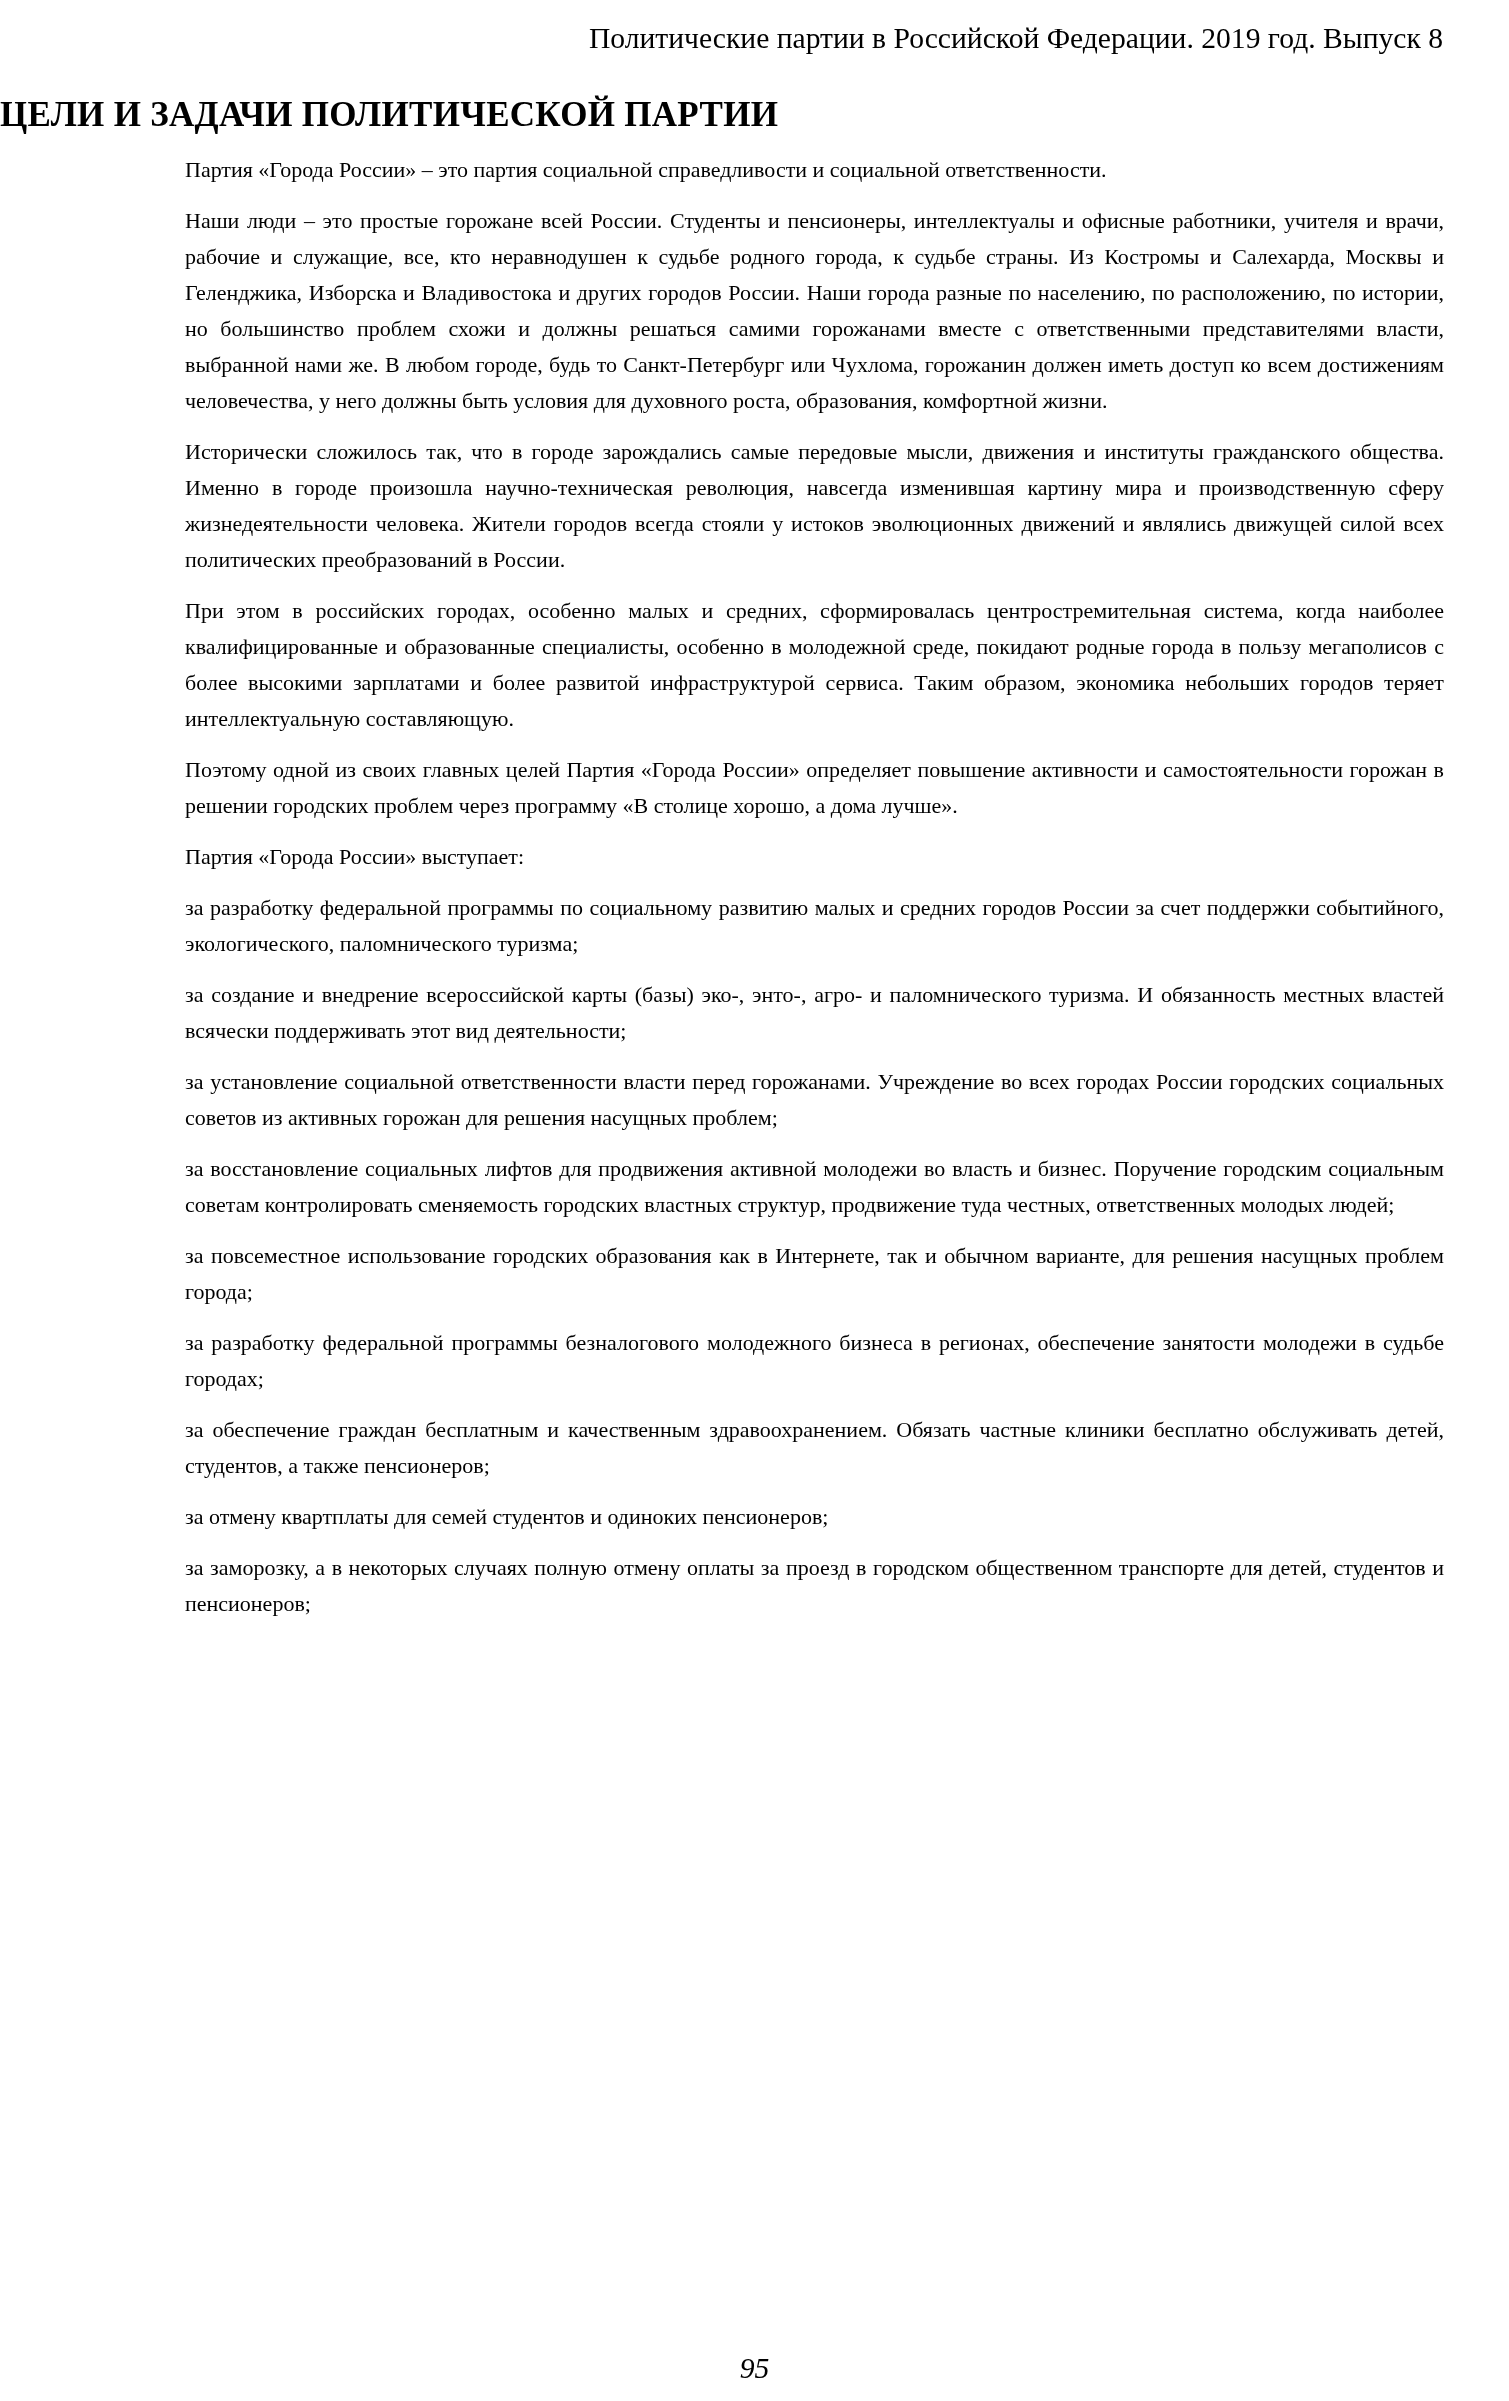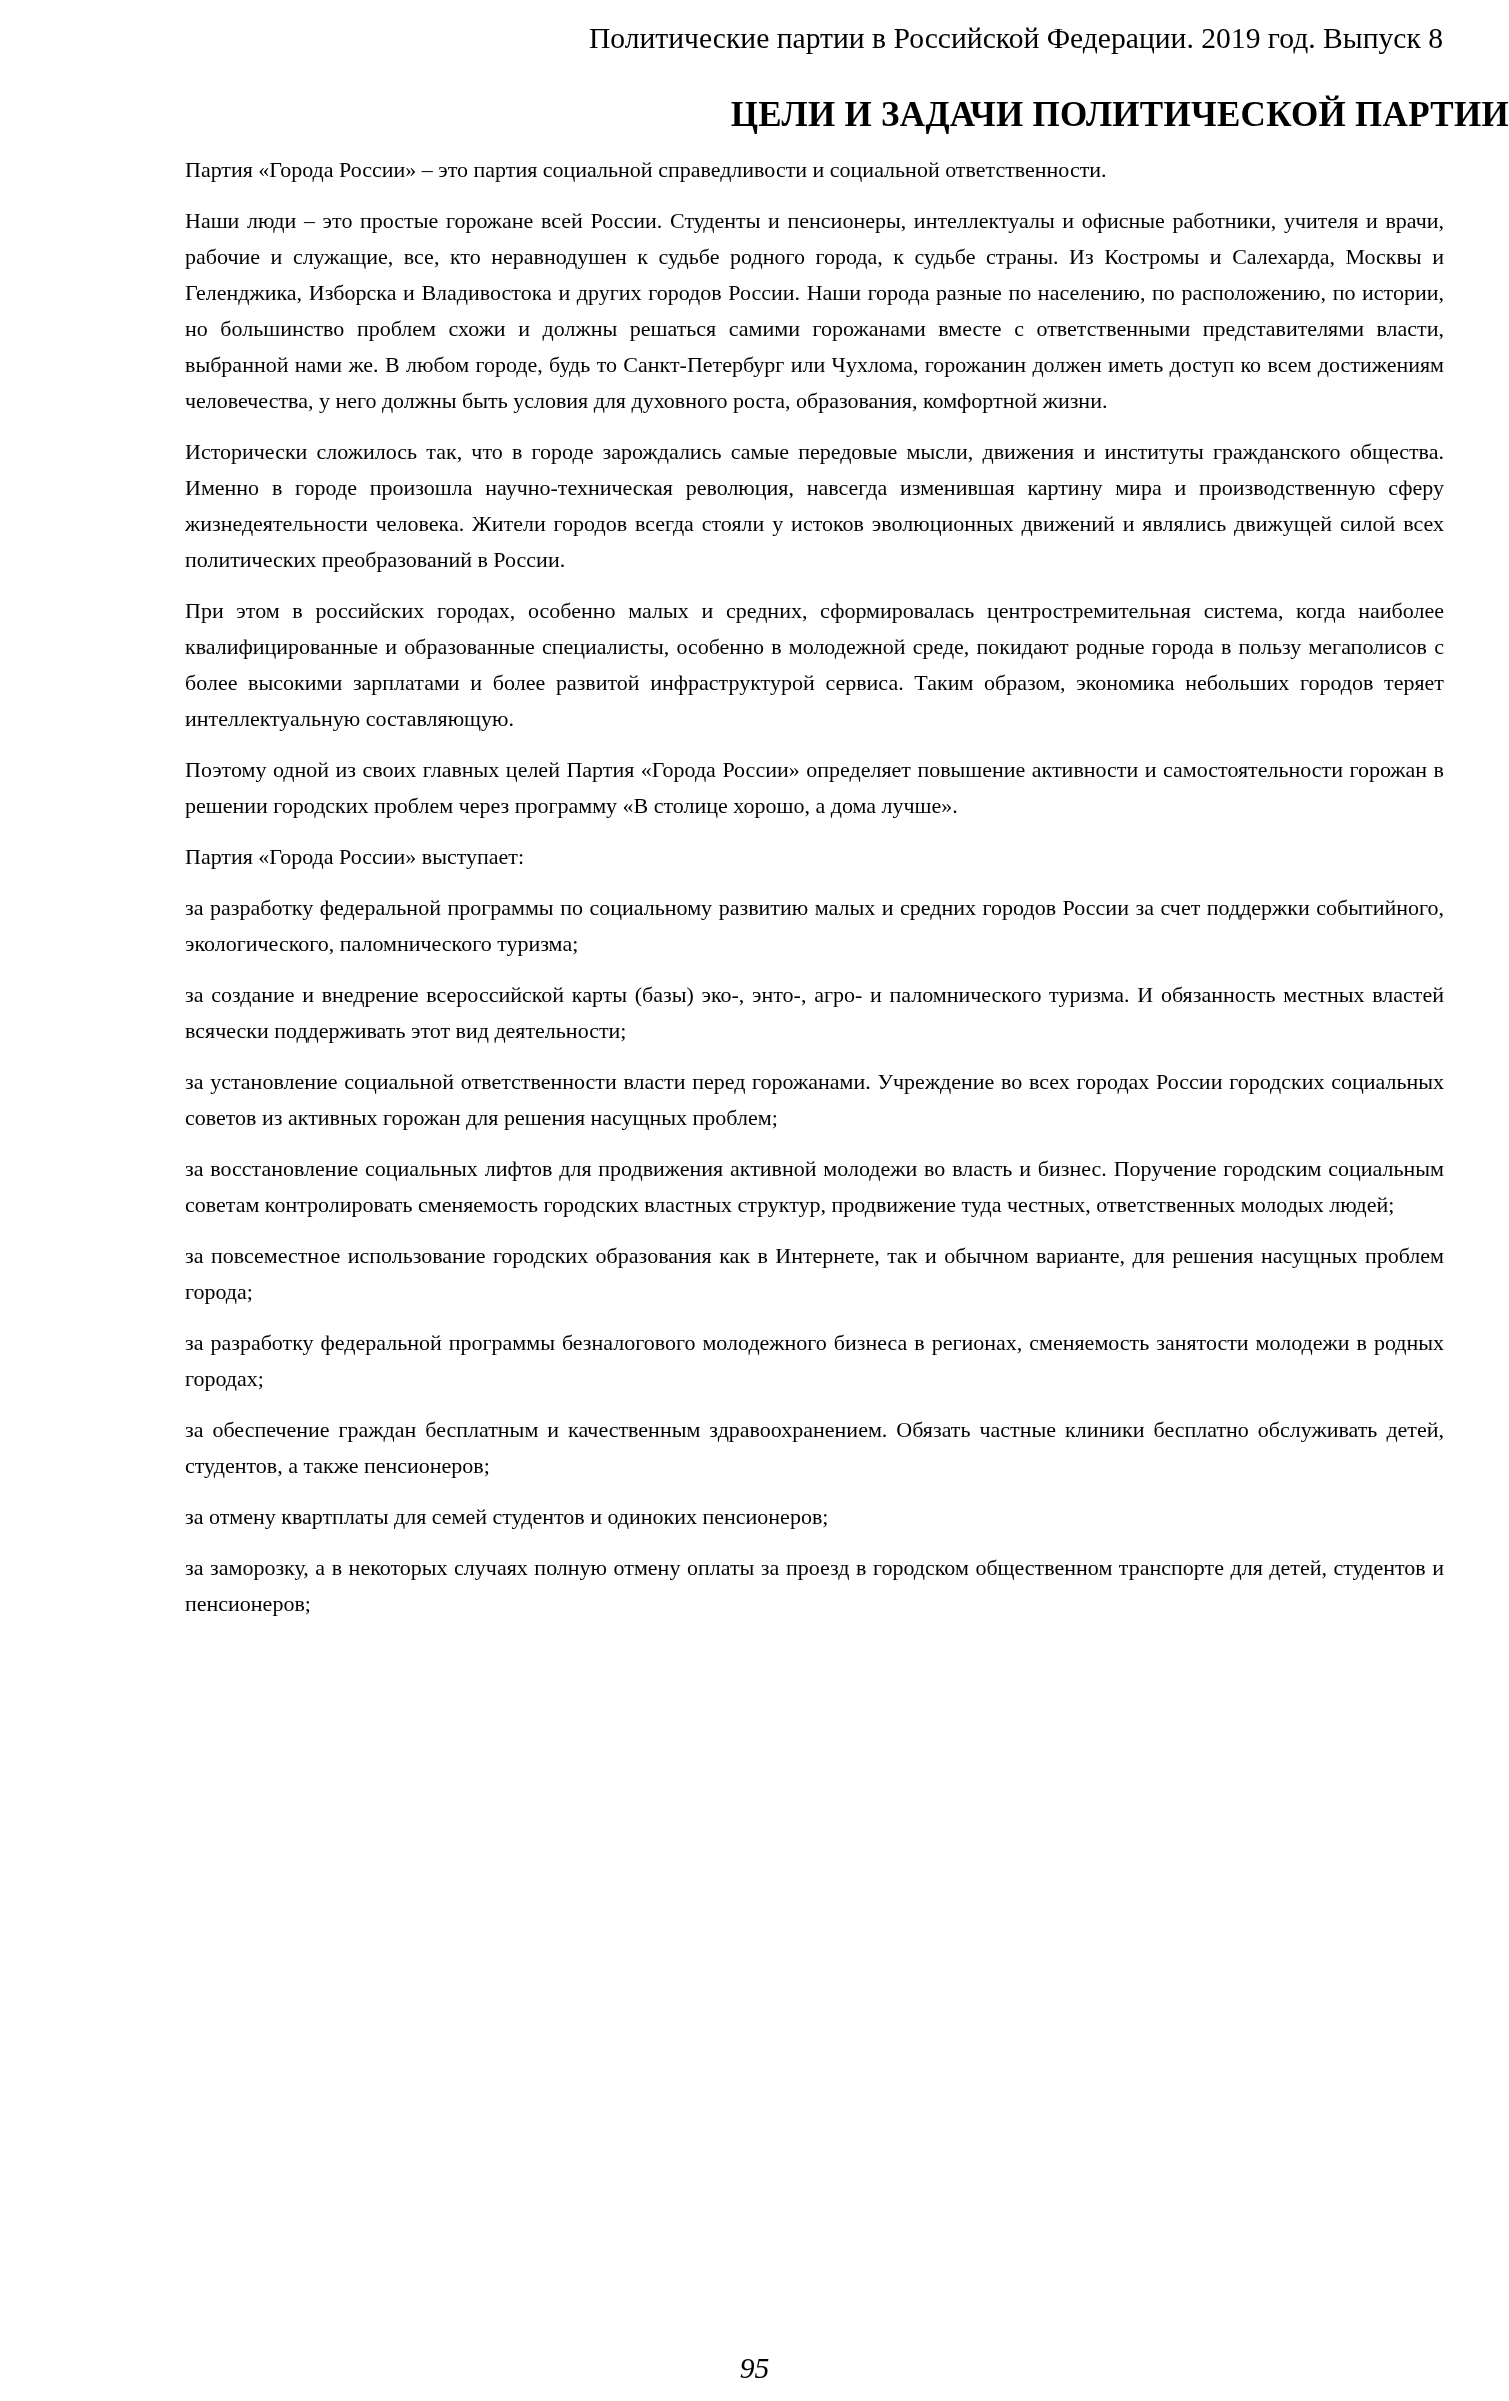--- a/index.html
+++ b/index.html
@@ -21,21 +21,21 @@
     right: 66px;
     font-size: 29.6px;
     line-height: 38px;
     white-space: nowrap;
   }
   .page-title {
     position: absolute;
     top: 93px;
     left: 0;
     width: 1509px;
-    text-align: right;
+    text-align: left;
     font-size: 35px;
     line-height: 44px;
     font-weight: bold;
     letter-spacing: 0.3px;
     margin: 0;
   }
   .content {
     position: absolute;
     top: 152px;
     left: 185px;
@@ -76,21 +76,21 @@
   <p class="para">При этом в российских городах, особенно малых и средних, сформировалась центростремительная система, когда наиболее квалифицированные и образованные специалисты, особенно в молодежной среде, покидают родные города в пользу мегаполисов с более высокими зарплатами и более развитой инфраструктурой сервиса. Таким образом, экономика небольших городов теряет интеллектуальную составляющую.</p>
   <p class="para">Поэтому одной из своих главных целей Партия «Города России» определяет повышение активности и самостоятельности горожан в решении городских проблем через программу «В столице хорошо, а дома лучше».</p>
   <p class="para">Партия «Города России» выступает:</p>
 
   <div>
     <p class="para list-item">за разработку федеральной программы по социальному развитию малых и средних городов России за счет поддержки событийного, экологического, паломнического туризма;</p>
     <p class="para list-item">за создание и внедрение всероссийской карты (базы) эко-, энто-, агро- и паломнического туризма. И обязанность местных властей всячески поддерживать этот вид деятельности;</p>
     <p class="para list-item">за установление социальной ответственности власти перед горожанами. Учреждение во всех городах России городских социальных советов из активных горожан для решения насущных проблем;</p>
     <p class="para list-item">за восстановление социальных лифтов для продвижения активной молодежи во власть и бизнес. Поручение городским социальным советам контролировать сменяемость городских властных структур, продвижение туда честных, ответственных молодых людей;</p>
     <p class="para list-item">за повсеместное использование городских образования как в Интернете, так и обычном варианте, для решения насущных проблем города;</p>
-    <p class="para list-item">за разработку федеральной программы безналогового молодежного бизнеса в регионах, сменяемость занятости молодежи в родных городах;</p>
+    <p class="para list-item">за разработку федеральной программы безналогового молодежного бизнеса в регионах, обеспечение занятости молодежи в судьбе городах;</p>
     <p class="para list-item">за обеспечение граждан бесплатным и качественным здравоохранением. Обязать частные клиники бесплатно обслуживать детей, студентов, а также пенсионеров;</p>
     <p class="para list-item">за отмену квартплаты для семей студентов и одиноких пенсионеров;</p>
     <p class="para list-item">за заморозку, а в некоторых случаях полную отмену оплаты за проезд в городском общественном транспорте для детей, студентов и пенсионеров;</p>
   </div>
 </div>
 
 <div class="page-number">95</div>
 
 
 </body></html>

